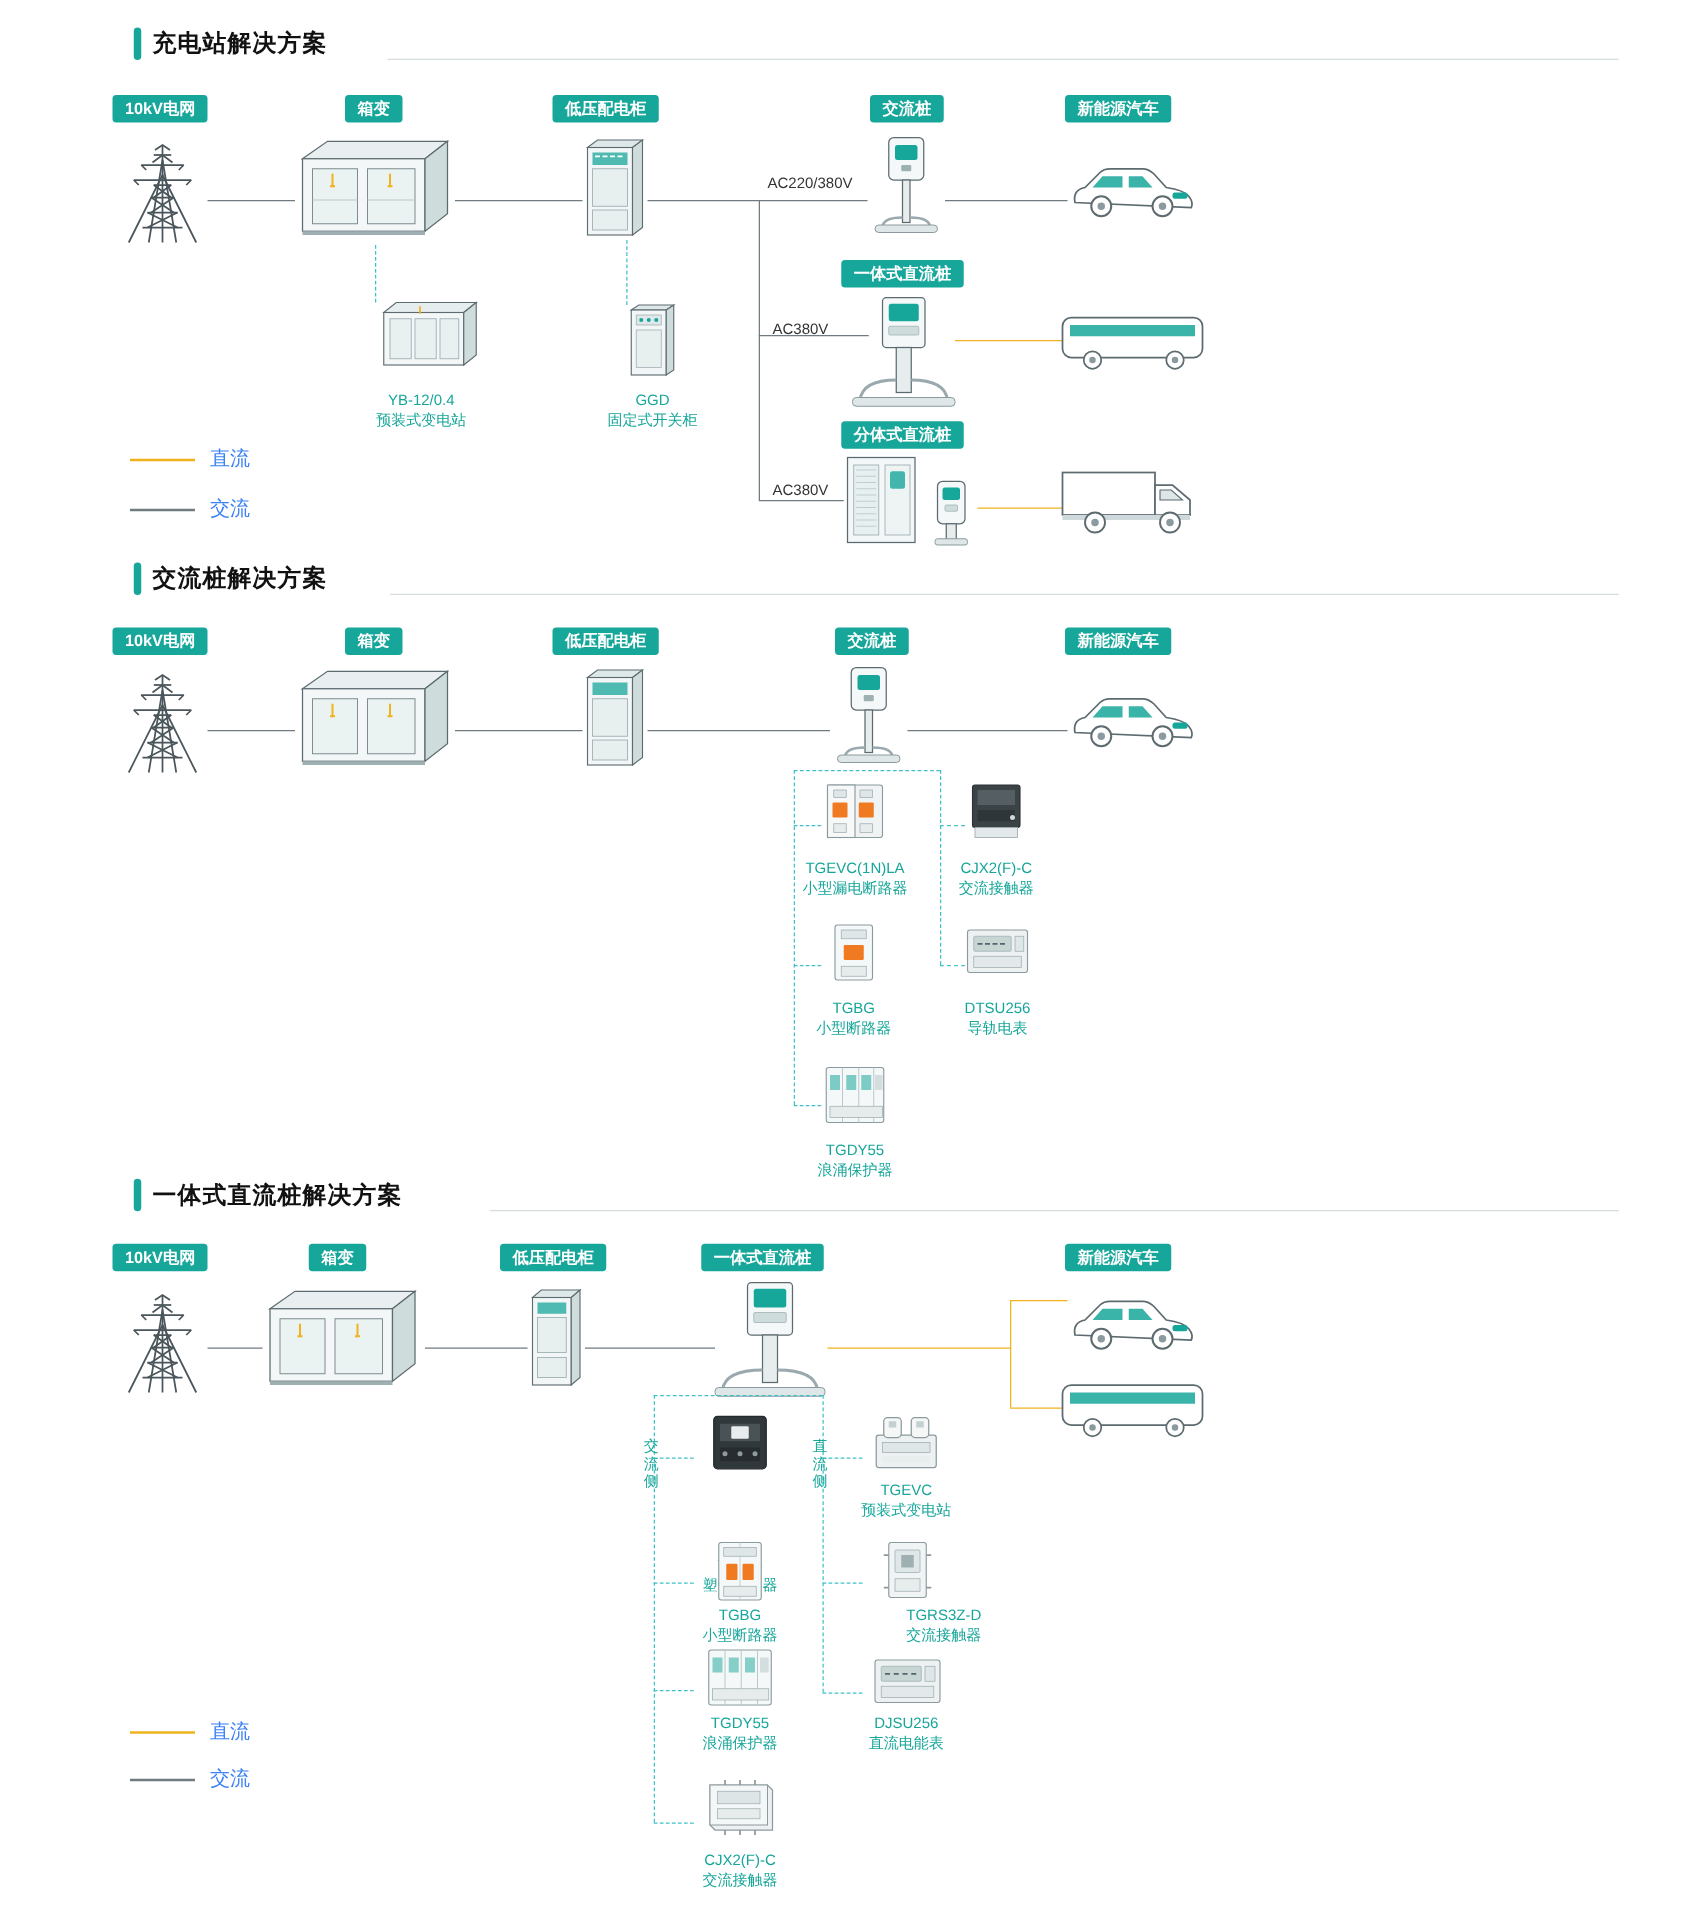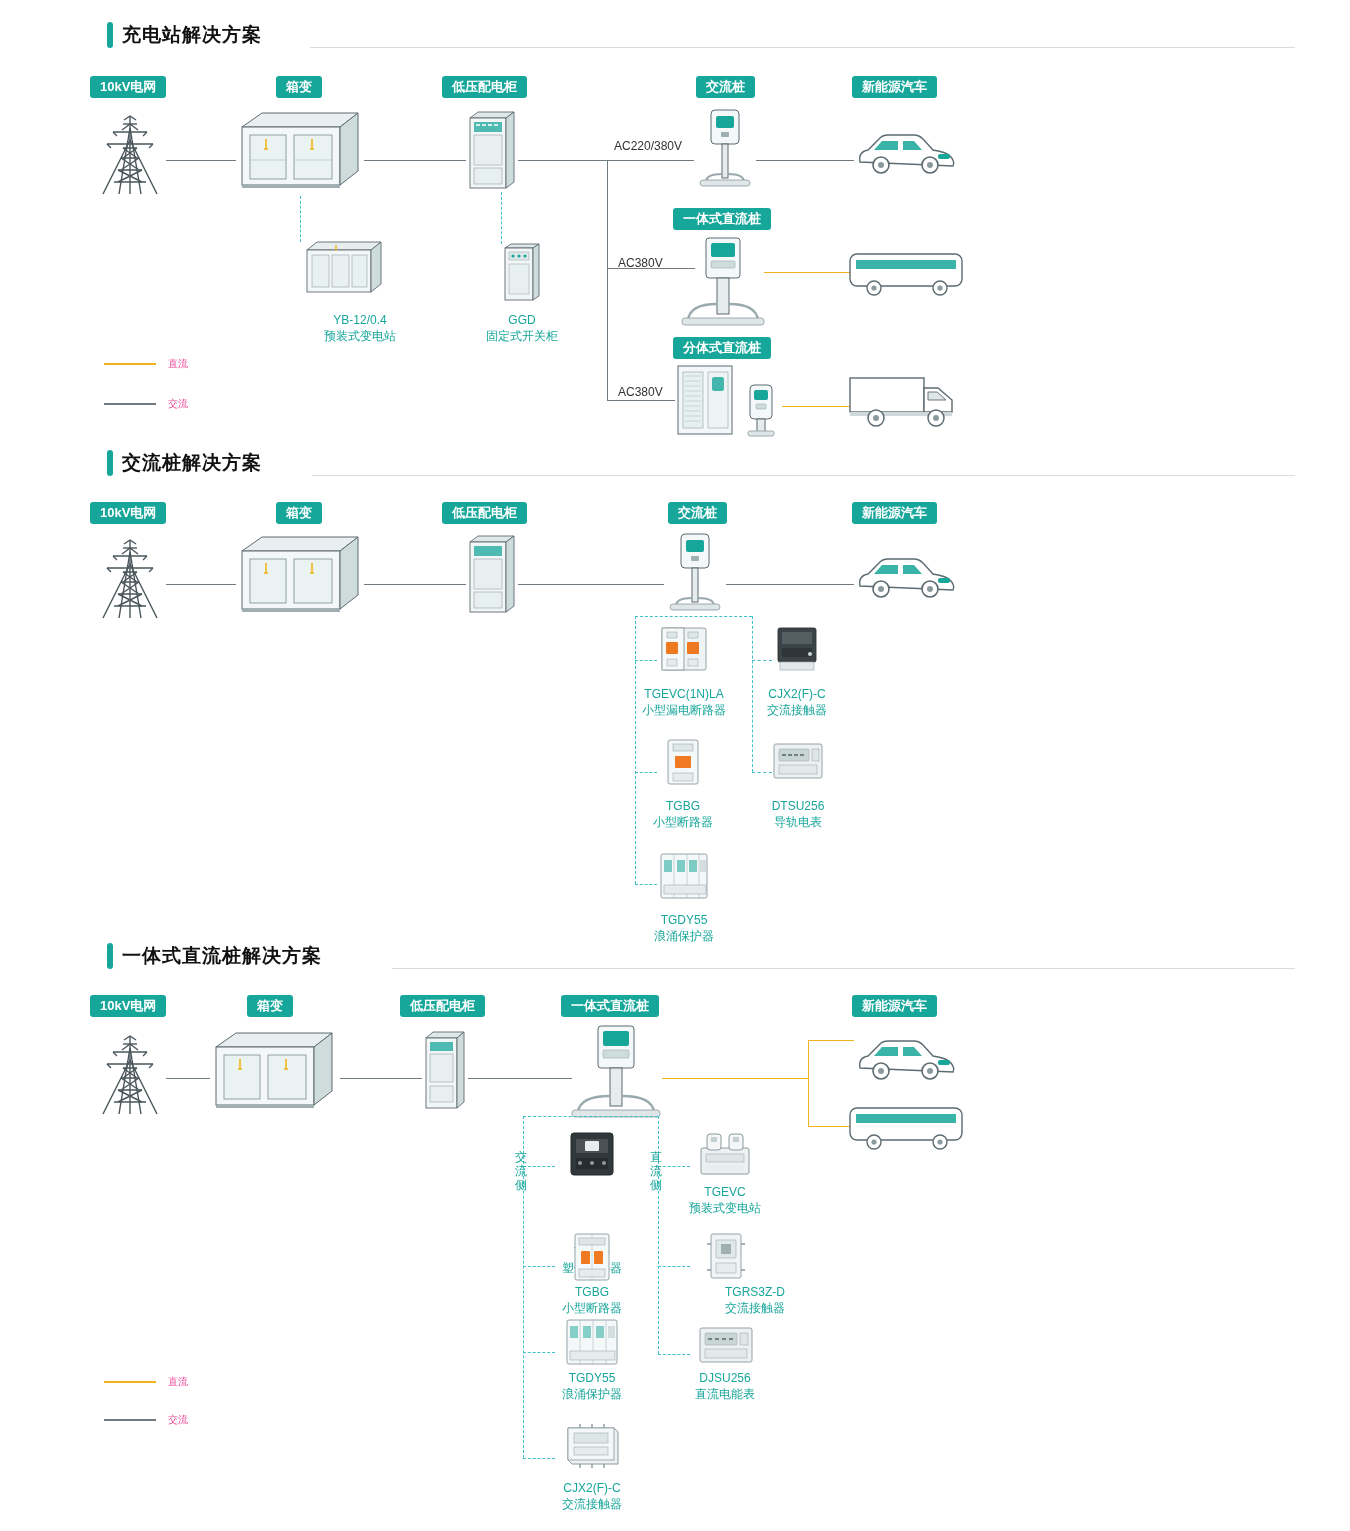--- a/index.html
+++ b/index.html
@@ -33,21 +33,21 @@
   .ln-h.dc{background:#f0b21d;}
   .ln-v.dc{background:#f0b21d;}
   .dash-v{position:absolute;width:0;border-left:1px dashed #3fc1c9;}
   .dash-h{position:absolute;height:0;border-top:1px dashed #3fc1c9;}
 
   .vtxt{position:absolute;font-size:12px;color:#333;white-space:nowrap;}
 
   
   .legend-row{position:absolute;display:flex;align-items:center;}
   .legend-line{width:52px;height:2px;margin-right:12px;}
-  .legend-text{font-size:10px;color:#ec4899;}
+  .legend-text{font-size:16px;color:#3b82f6;}
 
   
   .dev{position:absolute;}
   svg{display:block;overflow:visible;}
 </style>
 </head>
 <body>
 
 <div class="sec-header" style="left:84px;top:20px;">
   <div class="sec-bar"></div>
@@ -149,21 +149,21 @@
 <svg width="82" height="62" viewBox="0 0 82 62">
   <polygon points="4,12 14,4 78,4 68,12" fill="#e6edee" stroke="#5d6b70" stroke-width="0.9"></polygon>
   <rect x="4" y="12" width="64" height="42" fill="#f3f7f7" stroke="#5d6b70" stroke-width="0.9"></rect>
   <polygon points="68,12 78,4 78,46 68,54" fill="#cfdcdc" stroke="#5d6b70" stroke-width="0.9"></polygon>
   <rect x="9" y="17" width="17" height="32" fill="#e9f0f0" stroke="#9eadb1" stroke-width="0.7"></rect>
   <rect x="29" y="17" width="17" height="32" fill="#e9f0f0" stroke="#9eadb1" stroke-width="0.7"></rect>
   <rect x="49" y="17" width="15" height="32" fill="#e9f0f0" stroke="#9eadb1" stroke-width="0.7"></rect>
   <path d="M33 7 l0 6" stroke="#f0b21d" stroke-width="1.4"></path>
 </svg>
 </div>
-<div class="cap" style="left:280px;top:312px;width:160px;">
+<div class="cap" style="left:257px;top:312px;width:160px;">
   <span>YB-12/0.4</span><br>
   <span>预装式变电站</span>
 </div>
 
 <div class="dev" style="left:502px;top:240px;">
 <svg width="40" height="64" viewBox="0 0 40 64">
   <polygon points="3,8 9,4 37,4 31,8" fill="#dfe8e9" stroke="#5d6b70" stroke-width="0.9"></polygon>
   <rect x="3" y="8" width="28" height="52" fill="#f2f6f6" stroke="#5d6b70" stroke-width="0.9"></rect>
   <polygon points="31,8 37,4 37,56 31,60" fill="#cfdcdc" stroke="#5d6b70" stroke-width="0.9"></polygon>
   <rect x="7" y="12" width="20" height="8" fill="#dfe8e9" stroke="#9eadb1" stroke-width="0.6"></rect>

